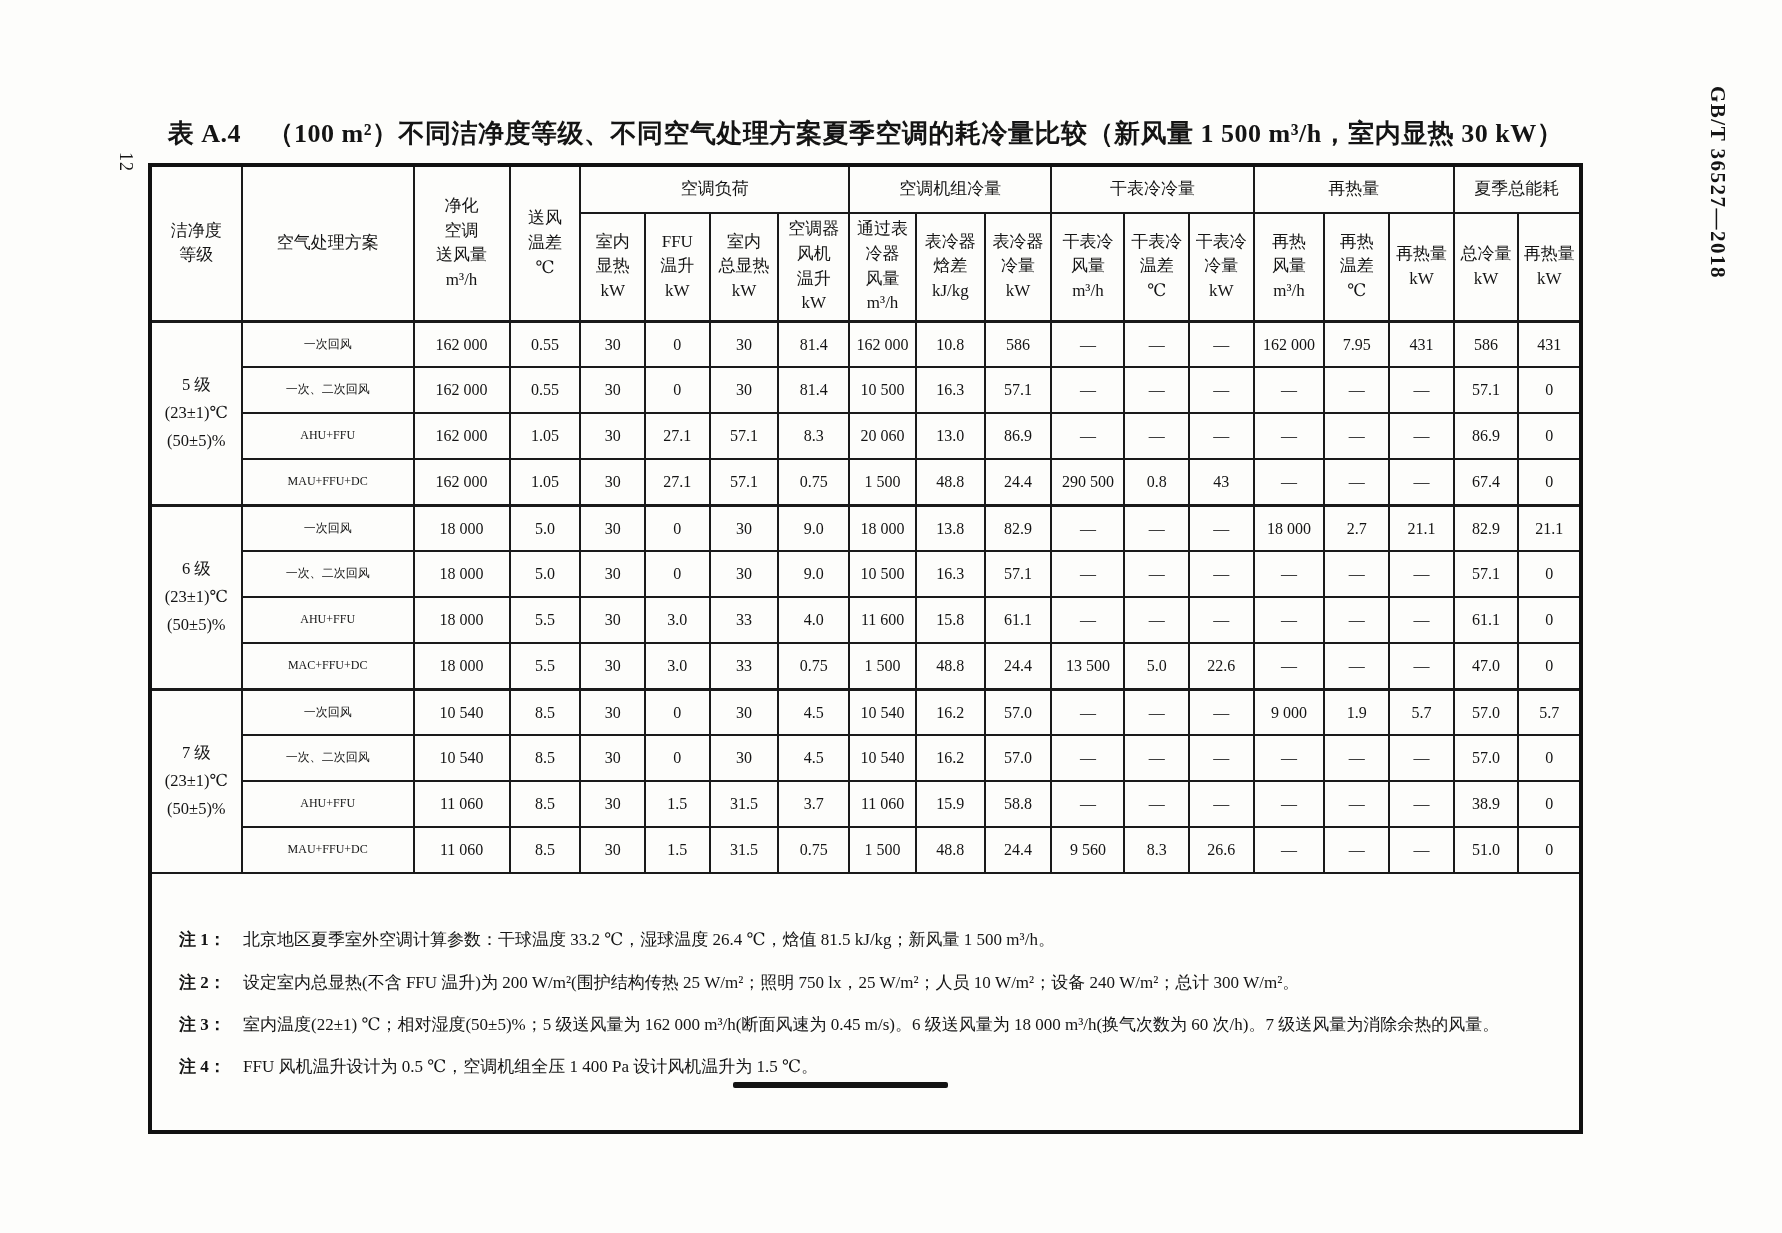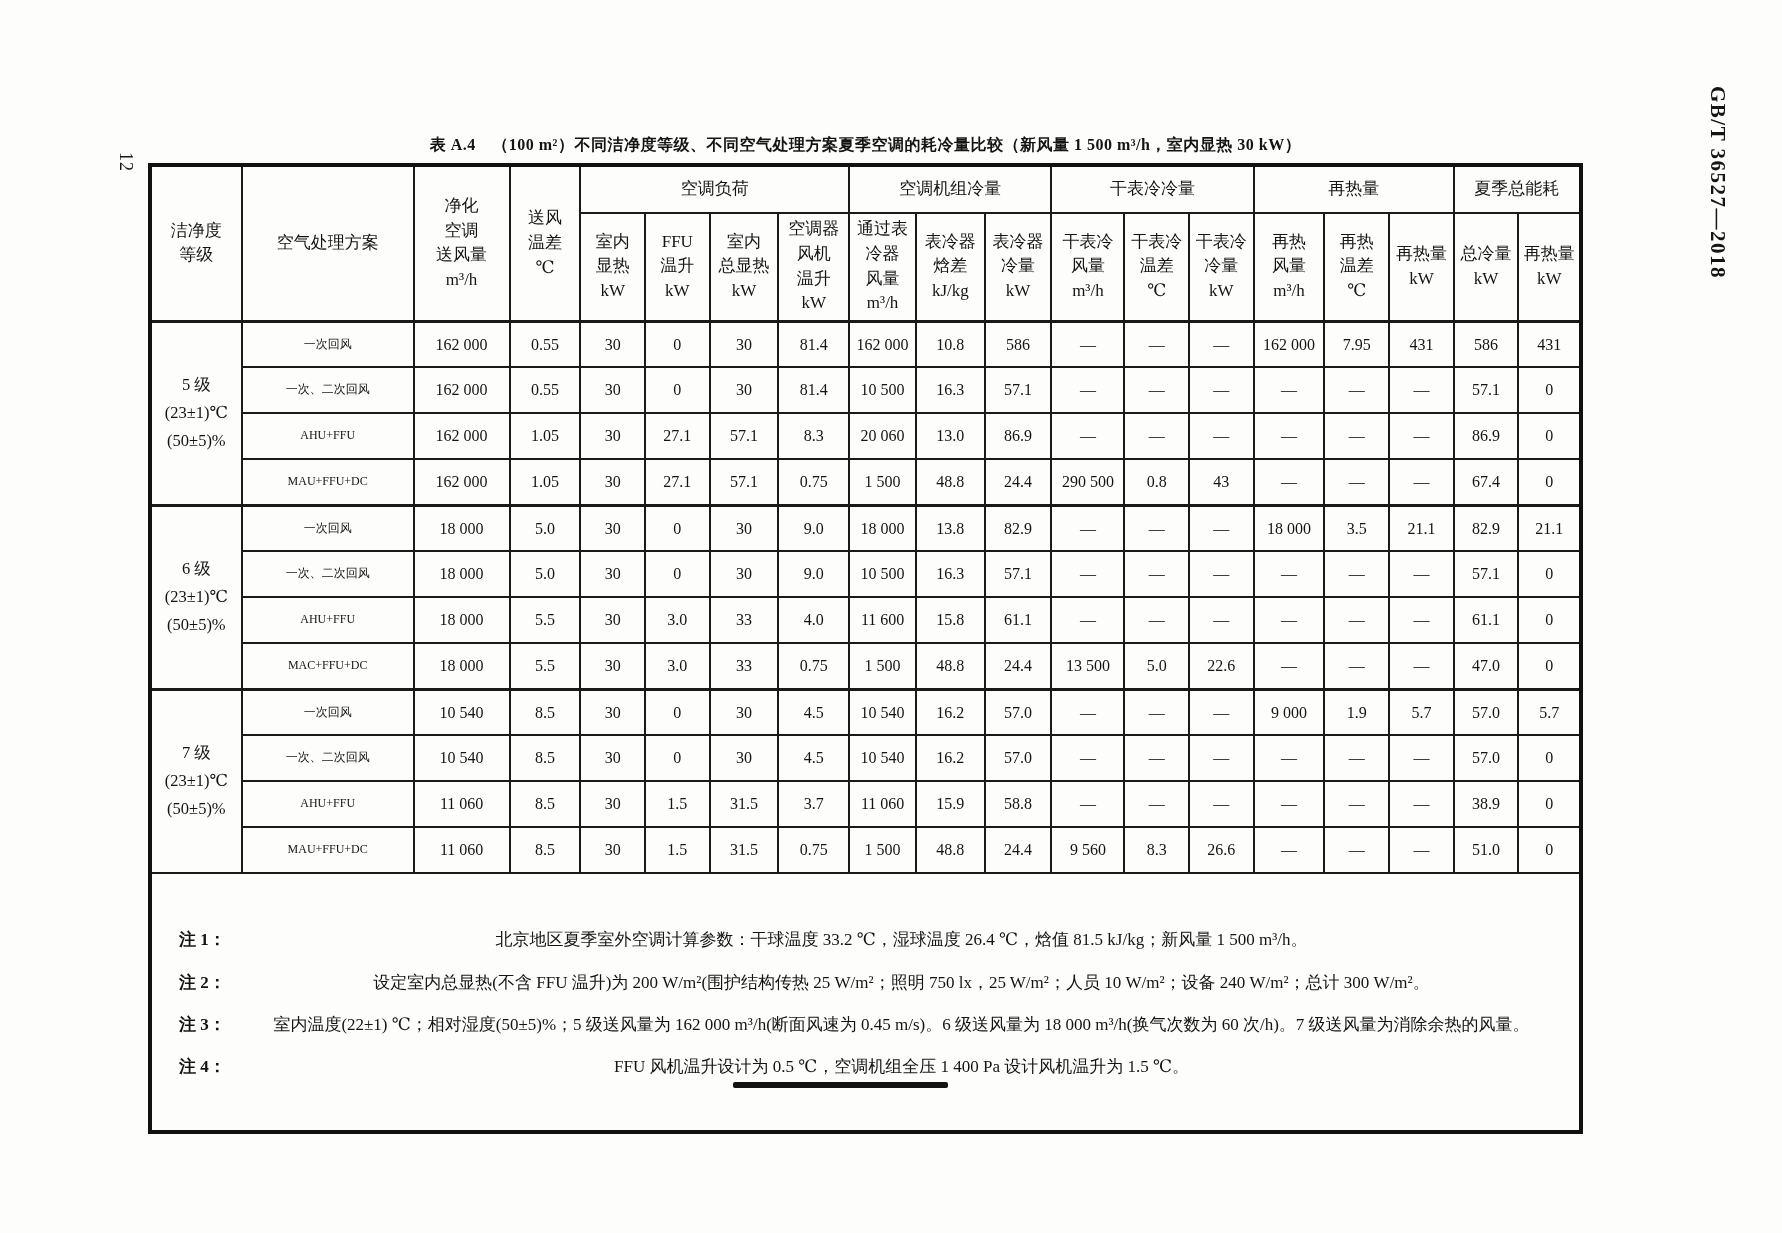--- a/index.html
+++ b/index.html
@@ -16,21 +16,21 @@
     transform:rotate(90deg);transform-origin:left top;
     font-size:18px;letter-spacing:1px;
   }
   .standard-code{
     position:absolute;left:1730px;top:86px;
     transform:rotate(90deg);transform-origin:left top;
     font-size:21px;font-weight:bold;letter-spacing:1.5px;white-space:nowrap;
   }
   .table-title{
     position:absolute;top:116px;left:148px;width:1435px;
-    text-align:center;font-size:16px;font-weight:bold;letter-spacing:.5px;margin-top:19px;
+    text-align:center;font-size:26px;font-weight:bold;letter-spacing:.5px;
   }
 
   table.main{
     position:absolute;top:163px;left:148px;
     width:1435px;border-collapse:collapse;table-layout:fixed;
     border:4px solid #111;
     font-size:16px;
   }
   table.main th,table.main td{
     border:2px solid #1a1a1a;
@@ -46,21 +46,21 @@
   tbody tr{height:46px;}
   tbody td{white-space:nowrap;font-size:16px;}
   tbody td.scheme{font-size:12px;}
   tbody th.group-label{font-size:16.5px;line-height:1.7;text-align:center;}
   tbody tr.group-start td,tbody tr.group-start th{border-top-width:3px;}
   tfoot td{border-top-width:3px;text-align:left;vertical-align:top;}
 
   .notes{padding:14px 18px 16px 26px;}
   .note{display:flex;font-size:17px;line-height:1.55;margin-bottom:10px;text-align:left;margin-top:16px;}
   .note-tag{flex:0 0 64px;font-weight:bold;white-space:nowrap;}
-  .note-text{flex:1;text-align:center;}
+  .note-text{flex:1;}
 
   .end-rule{
     position:absolute;left:733px;top:1082px;width:215px;height:6px;
     background:#141414;border-radius:2px;
   }
 </style>
 </head>
 <body>
 
 <div class="page">
@@ -253,21 +253,21 @@
           <td>0</td>
           <td>30</td>
           <td>9.0</td>
           <td>18 000</td>
           <td>13.8</td>
           <td>82.9</td>
           <td>—</td>
           <td>—</td>
           <td>—</td>
           <td>18 000</td>
-          <td>3.5</td>
+          <td>2.7</td>
           <td>21.1</td>
           <td>82.9</td>
           <td>21.1</td>
         </tr>
         <tr>
           <td class="scheme">一次、二次回风</td>
           <td>18 000</td>
           <td>5.0</td>
           <td>30</td>
           <td>0</td>

